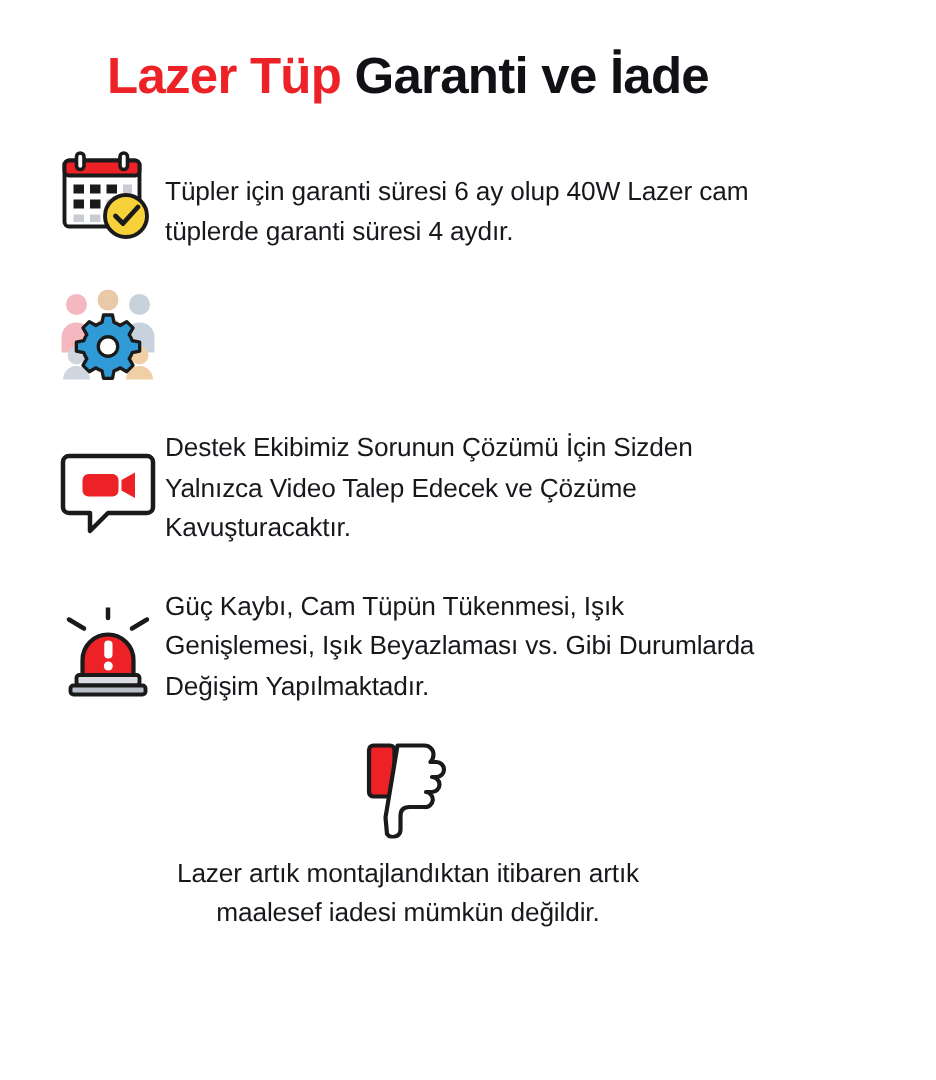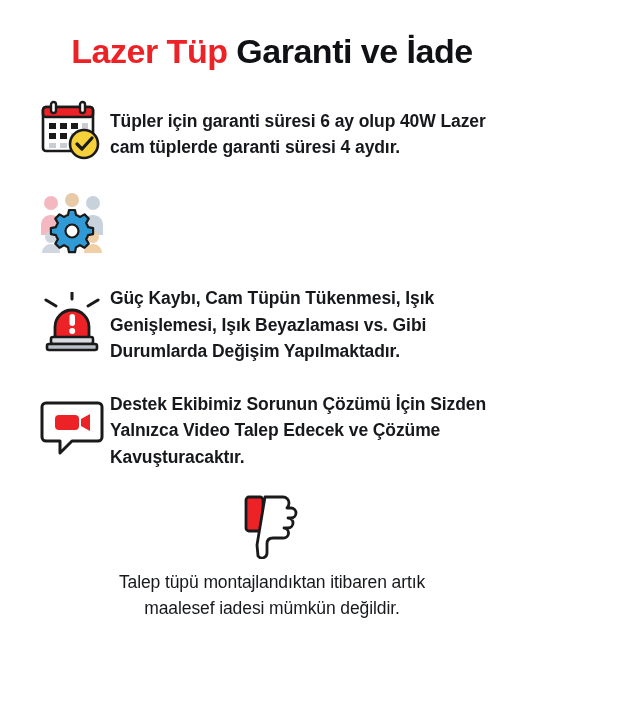--- a/index.html
+++ b/index.html
@@ -34,23 +34,22 @@
   }
   .title .accent { color: #ec2227; }
   .title .dark { color: #101114; }
 
   
   .items {
     padding: 14px 34px 0 34px;
   }
   .item {
     display: flex;
-    align-items: center;
+    align-items: flex-end;
     margin-bottom: 20px;
-    font-weight: bold;
   }
   .item-icon {
     width: 76px;
     min-width: 76px;
     height: 72px;
     display: flex;
     align-items: center;
     justify-content: center;
   }
   .item-text {
@@ -132,50 +131,50 @@
           <g transform="translate(33,40)">
             <path d="M-3 -21 h6 l1 5 a14 14 0 0 1 4 2 l4.5 -2.6 l4.2 4.2 l-2.6 4.5 a14 14 0 0 1 2 4 l5 1 v6 l-5 1 a14 14 0 0 1 -2 4 l2.6 4.5 l-4.2 4.2 l-4.5 -2.6 a14 14 0 0 1 -4 2 l-1 5 h-6 l-1 -5 a14 14 0 0 1 -4 -2 l-4.5 2.6 l-4.2 -4.2 l2.6 -4.5 a14 14 0 0 1 -2 -4 l-5 -1 v-6 l5 -1 a14 14 0 0 1 2 -4 l-2.6 -4.5 l4.2 -4.2 l4.5 2.6 a14 14 0 0 1 4 -2 z" fill="#2f9ad6" stroke="#1a1a1a" stroke-width="2.2" stroke-linejoin="round"></path>
             <circle cx="0" cy="0" r="6.5" fill="#ffffff" stroke="#1a1a1a" stroke-width="2.2"></circle>
           </g>
         </svg>
       </div>
     </div>
 
     <div class="item">
       <div class="item-icon">
+        <svg width="64" height="58" viewBox="0 0 64 58">
+          <path d="M6 4 h52 a4 4 0 0 1 4 4 v30 a4 4 0 0 1 -4 4 h-26 l-12 12 v-12 h-14 a4 4 0 0 1 -4 -4 v-30 a4 4 0 0 1 4 -4 z" fill="#ffffff" stroke="#1a1a1a" stroke-width="3" stroke-linejoin="round"></path>
+          <rect x="15" y="16" width="24" height="15" rx="4" fill="#ec2227"></rect>
+          <path d="M41 20 l9 -5 v17 l-9 -5 z" fill="#ec2227"></path>
+        </svg>
+      </div>
+      <div class="item-text">Destek Ekibimiz Sorunun Çözümü İçin Sizden Yalnızca Video Talep Edecek ve Çözüme Kavuşturacaktır.</div>
+    </div>
+
+    <div class="item">
+      <div class="item-icon">
         <svg width="64" height="60" viewBox="0 0 64 60">
           <path d="M6 8 l10 6" stroke="#1a1a1a" stroke-width="3" stroke-linecap="round"></path>
           <path d="M58 8 l-10 6" stroke="#1a1a1a" stroke-width="3" stroke-linecap="round"></path>
           <path d="M32 0 v7" stroke="#1a1a1a" stroke-width="3" stroke-linecap="round"></path>
           <path d="M15 46 v-11 a17 17 0 0 1 34 0 v11z" fill="#ec2227" stroke="#1a1a1a" stroke-width="2.8" stroke-linejoin="round"></path>
           <rect x="11" y="45" width="42" height="7" rx="2" fill="#d8dce2" stroke="#1a1a1a" stroke-width="2.6"></rect>
           <rect x="7" y="52" width="50" height="6" rx="2" fill="#b9bfc8" stroke="#1a1a1a" stroke-width="2.6"></rect>
           <rect x="29.5" y="22" width="5.5" height="12" rx="2.7" fill="#ffffff"></rect>
           <circle cx="32.2" cy="39" r="3" fill="#ffffff"></circle>
         </svg>
       </div>
       <div class="item-text">Güç Kaybı, Cam Tüpün Tükenmesi, Işık Genişlemesi, Işık Beyazlaması vs. Gibi Durumlarda Değişim Yapılmaktadır.</div>
     </div>
 
-    <div class="item">
-      <div class="item-icon">
-        <svg width="64" height="58" viewBox="0 0 64 58">
-          <path d="M6 4 h52 a4 4 0 0 1 4 4 v30 a4 4 0 0 1 -4 4 h-26 l-12 12 v-12 h-14 a4 4 0 0 1 -4 -4 v-30 a4 4 0 0 1 4 -4 z" fill="#ffffff" stroke="#1a1a1a" stroke-width="3" stroke-linejoin="round"></path>
-          <rect x="15" y="16" width="24" height="15" rx="4" fill="#ec2227"></rect>
-          <path d="M41 20 l9 -5 v17 l-9 -5 z" fill="#ec2227"></path>
-        </svg>
-      </div>
-      <div class="item-text">Destek Ekibimiz Sorunun Çözümü İçin Sizden Yalnızca Video Talep Edecek ve Çözüme Kavuşturacaktır.</div>
-    </div>
-
   </div>
 
   <div class="footer">
     <div class="footer-icon">
       <svg width="62" height="64" viewBox="0 0 62 64">
         <rect x="5" y="2" width="17" height="34" rx="3" fill="#ec2227" stroke="#1a1a1a" stroke-width="2.8"></rect>
         <path d="M24 2 h18 a6 6 0 0 1 6 6 c0 3 -2 5 -2 5 h4 a5 5 0 0 1 0 10 h-3 a5 5 0 0 1 0 10 h-4 a5 5 0 0 1 -1 10 h-10 c-4 0 -6 2 -6 6 v9 a5 5 0 0 1 -9 3 l-1 -11 z" fill="#ffffff" stroke="#1a1a1a" stroke-width="2.8" stroke-linejoin="round"></path>
       </svg>
     </div>
-    <div class="footer-text">Talep tüpü montajlandıktan itibaren artık maalesef iadesi mümkün değildir.</div>
+    <div class="footer-text">Lazer artık montajlandıktan itibaren artık maalesef iadesi mümkün değildir.</div>
   </div>
 
 </div>
 
 </body></html>

